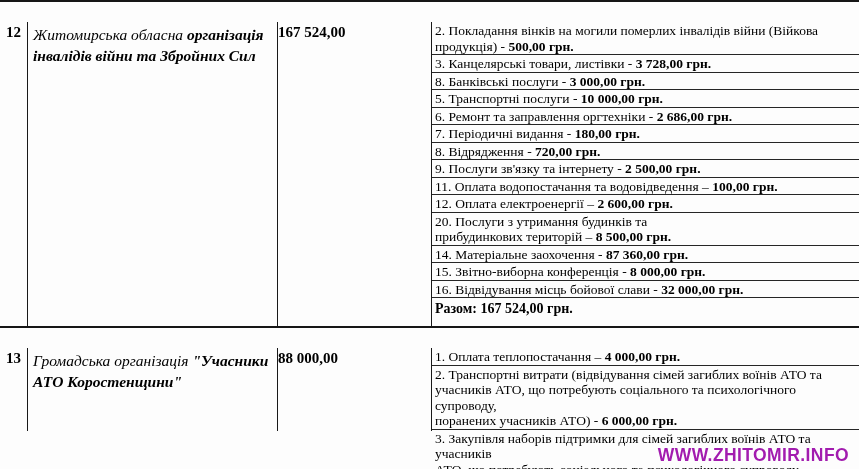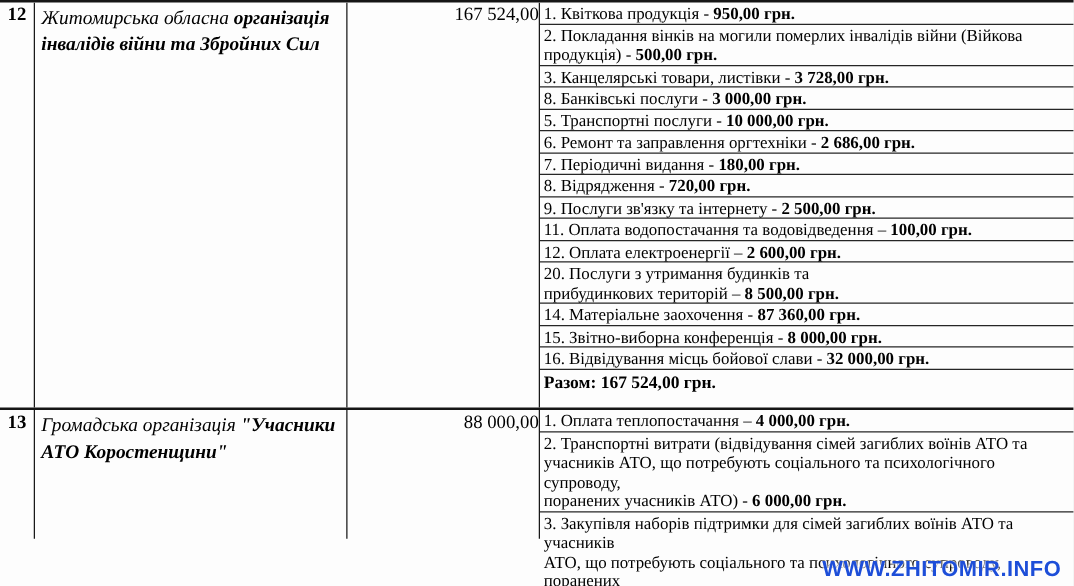--- a/index.html
+++ b/index.html
@@ -5,68 +5,67 @@
   html,body { margin:0; padding:0; background:#e8e8e8; }
   .page {
     width:859px; height:469px; background:#fdfdfd; position:relative; overflow:hidden;
     font-family:"Liberation Serif", serif; color:#000;
     border-top:2px solid #161616; box-sizing:border-box;
     margin:0 auto;
   }
   .trow { display:flex; align-items:stretch; box-sizing:border-box; }
   .trow-12 { height:326px; border-bottom:2px solid #161616; }
   .trow-13 { height:103px; }
-  .cell { box-sizing:border-box; }
+  .cell { box-sizing:border-box;margin-top:20px; }
   .col-num {
     width:28px; flex:0 0 28px; border-right:1.5px solid #191919;
     font-weight:bold; font-size:15px; text-align:center; padding-top:2px;
   }
   .col-org {
     width:250px; flex:0 0 250px; border-right:1.5px solid #191919;
     font-style:italic; font-size:15.5px; line-height:21px;
     padding:2px 6px 0 5px;
   }
   .org-bold { font-weight:bold; }
   .col-amount {
     width:154px; flex:0 0 154px; border-right:1.5px solid #191919;
-    font-weight:normal; font-size:15px; text-align:right; padding-top:2px;
+    font-weight:bold; font-size:15px; text-align:left; padding-top:2px;
   }
   .col-items { flex:1 1 auto; font-size:13.5px; min-width:0; }
   .item {
     border-bottom:1px solid #262626;
     padding:1px 2px 0 3px; line-height:15.5px;
     white-space:pre-line;
   }
   .item .item-value { font-weight:bold; white-space:pre-line; }
   .item-total {
     font-weight:bold; font-size:14px; padding:3px 20px 2px 3px;
     border-bottom:none; white-space:normal;
   }
   .watermark {
     position:absolute; right:10px; bottom:3px;
     font-family:"Liberation Sans", sans-serif;
     font-weight:bold; font-size:17.5px; letter-spacing:0.4px;
-    color:#1d4ed8;
+    color:#a21caf;
     text-shadow:0 0 2px #ffffff, 0 0 3px #ffffff;
     pointer-events:none;
   }
 </style>
 </head>
 <body>
 
 <div class="page">
 
   <div class="trow trow-12">
     <div class="cell col-num">12</div>
     <div class="cell col-org">
       <span class="org-reg">Житомирська обласна </span><span class="org-bold">організація інвалідів війни та Збройних Сил</span>
     </div>
     <div class="cell col-amount">167 524,00</div>
     <div class="cell col-items">
-      <div class="item"><span>1. Квіткова продукція - </span><span class="item-value">950,00 грн.</span></div>
       <div class="item"><span>2. Покладання вінків на могили померлих інвалідів війни (Війкова
 продукція) - </span><span class="item-value">500,00 грн.</span></div>
       <div class="item"><span>3. Канцелярські товари, листівки - </span><span class="item-value">3 728,00 грн.</span></div>
       <div class="item"><span>8. Банківські послуги - </span><span class="item-value">3 000,00 грн.</span></div>
       <div class="item"><span>5. Транспортні послуги - </span><span class="item-value">10 000,00 грн.</span></div>
       <div class="item"><span>6. Ремонт та заправлення оргтехніки - </span><span class="item-value">2 686,00 грн.</span></div>
       <div class="item"><span>7. Періодичні видання - </span><span class="item-value">180,00 грн.</span></div>
       <div class="item"><span>8. Відрядження - </span><span class="item-value">720,00 грн.</span></div>
       <div class="item"><span>9. Послуги зв'язку та інтернету - </span><span class="item-value">2 500,00 грн.</span></div>
       <div class="item"><span>11. Оплата водопостачання та водовідведення – </span><span class="item-value">100,00 грн.</span></div>

